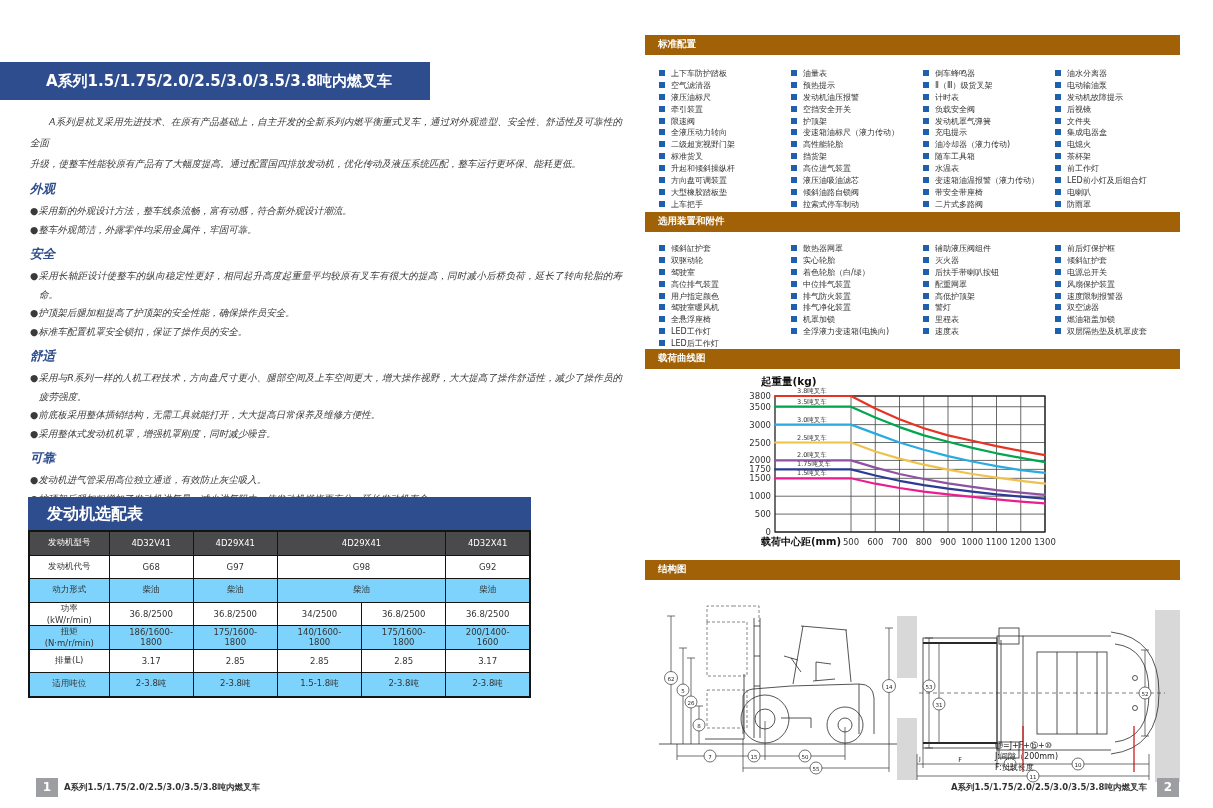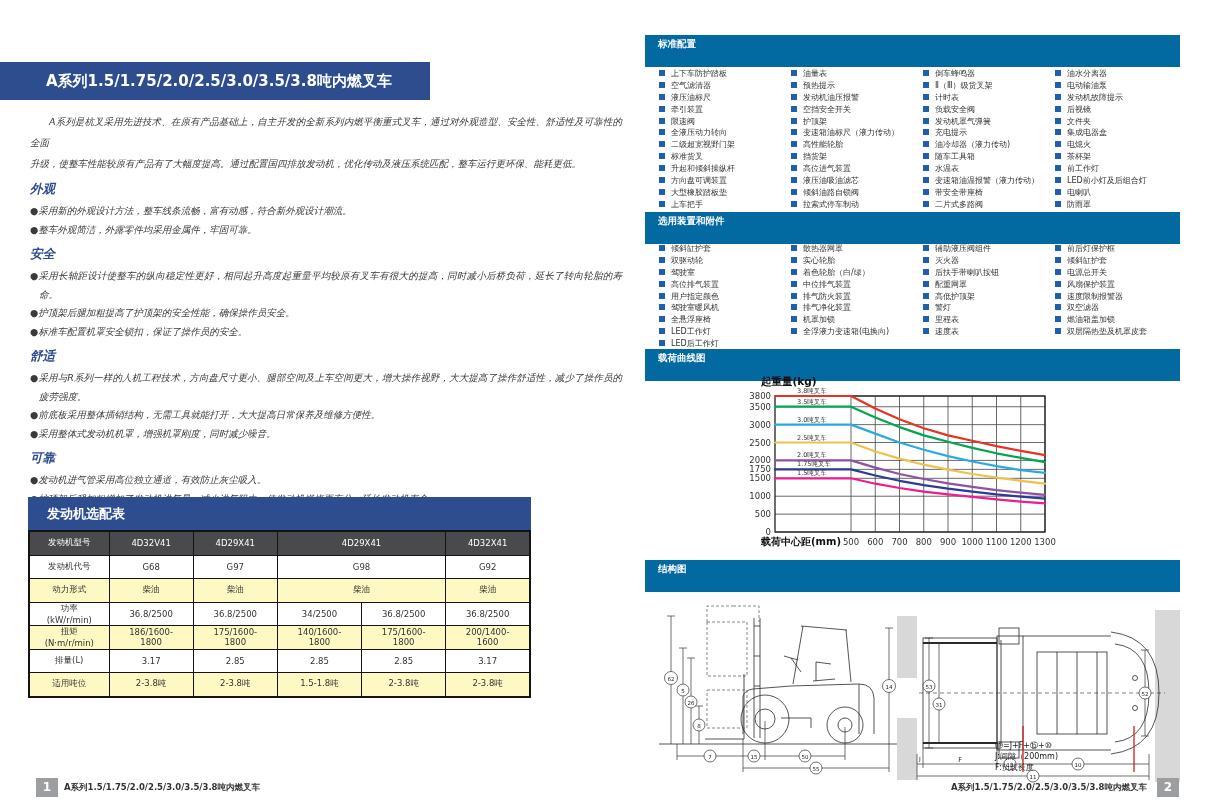--- a/index.html
+++ b/index.html
@@ -12,34 +12,34 @@
   .lp-titlebar{position:absolute;left:0;top:62px;width:430px;height:38px;background:#2e4d8e;}
   .lp-titlebar span{display:block;padding-left:46px;line-height:38px;color:#fff;font-size:15px;font-weight:bold;}
   .lp-body{position:absolute;left:30px;top:111px;width:592px;font-style:italic;}
   .intro-line{font-size:9.5px;line-height:21px;color:#3a3a3a;text-align:justify;}
   .indent{text-indent:2em;}
   .sec-h{color:#2e4d8e;font-size:12.5px;font-weight:bold;margin:7px 0 4px 0;}
   .bullet{font-size:9.5px;line-height:18.5px;color:#3a3a3a;padding-left:9px;text-indent:-9px;text-align:justify;}
   
   .eng-wrap{position:absolute;left:28px;top:497px;width:503px;}
   .eng-titlebar{height:33px;background:#2e4d8e;}
-  .eng-titlebar span{display:block;padding-left:19px;line-height:33px;color:#fff;font-size:13px;font-weight:bold;}
+  .eng-titlebar span{display:block;padding-left:19px;line-height:33px;color:#fff;font-size:16px;font-weight:bold;}
   table.eng{border-collapse:collapse;width:503px;table-layout:fixed;border:2px solid #141414;}
   table.eng td{border:1px solid #141414;text-align:center;font-size:8.5px;height:22.5px;padding:0 14px;}
   table.eng col.lab{width:80px;}
   tr.head td{background:#4a4a4c;color:#fff;}
-  tr.blue td{background:#fef9c3;}
+  tr.blue td{background:#7dd3fc;}
   tr.white td{background:#fff;}
   
   .pgnum{position:absolute;top:778px;width:22px;height:19px;background:#9c9ea1;color:#fff;
          font-size:12px;font-weight:bold;text-align:center;line-height:19px;}
   .ftr-label{position:absolute;top:782px;font-size:8.5px;font-weight:bold;color:#333;white-space:nowrap;}
   
   .rp{position:absolute;left:645px;top:0;width:535px;height:808px;}
-  .bar{position:absolute;left:0;width:535px;height:32px;background:#0369a1;}
+  .bar{position:absolute;left:0;width:535px;height:20px;background:#a16207;}
   .bar span{display:block;padding-left:13px;line-height:18px;color:#fff;font-size:9.5px;font-weight:bold;}
   .cfg-grid{position:absolute;left:0;width:535px;}
   .cfg-col{position:absolute;top:0;width:131px;}
   .cfg-item{height:11.9px;font-size:8px;color:#333;white-space:nowrap;}
   .sq{display:inline-block;width:6px;height:6px;background:#1e5fae;margin-right:6px;}
   .chart-box{position:absolute;left:0;top:372px;width:535px;height:186px;}
   .struct-box{position:absolute;left:0;top:586px;width:535px;height:215px;}
   .struct-note{position:absolute;left:350px;top:154px;font-size:8px;color:#222;line-height:11px;white-space:nowrap;}
   svg text{font-family:"DejaVu Sans","Liberation Sans",sans-serif;}
 </style>

